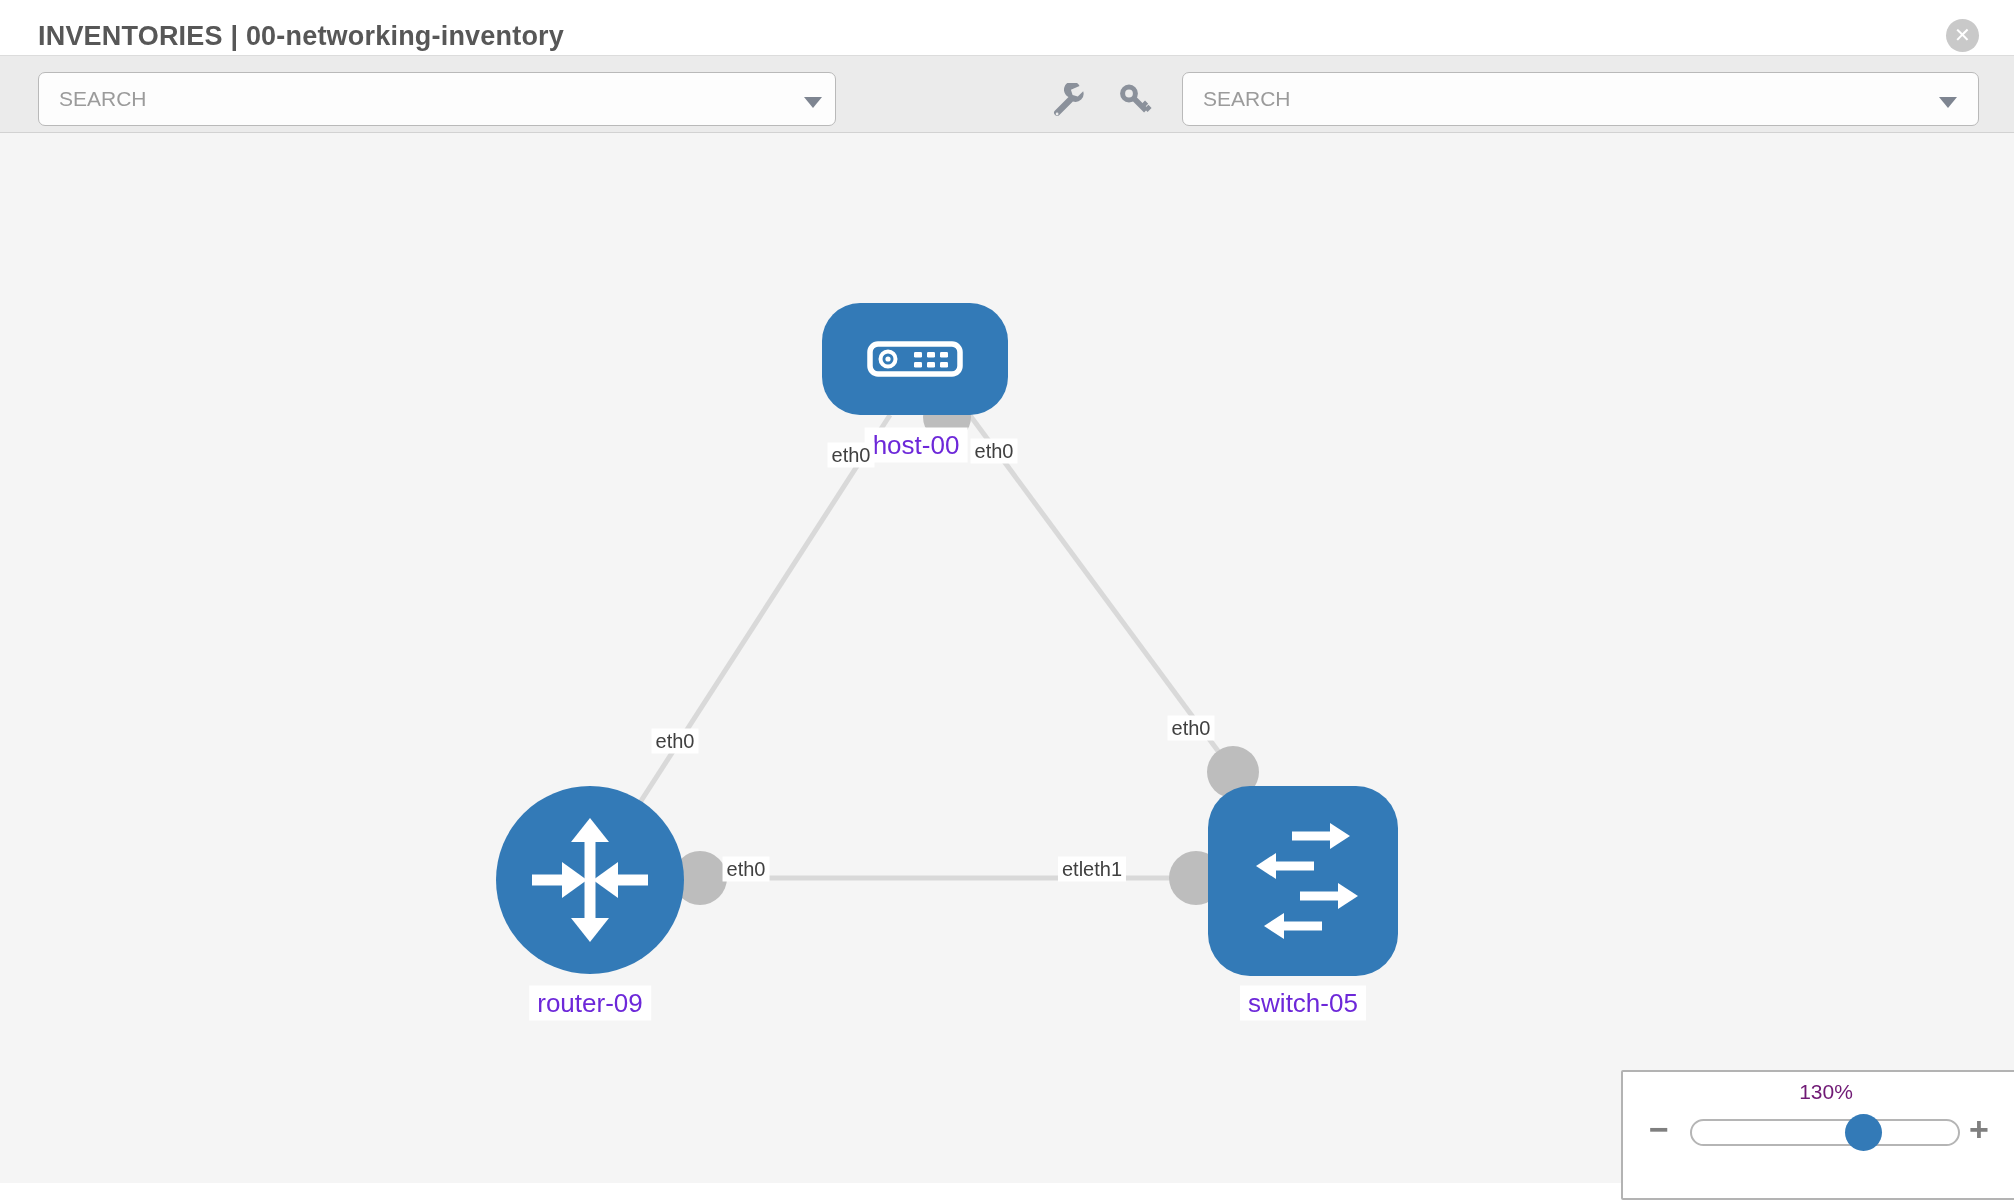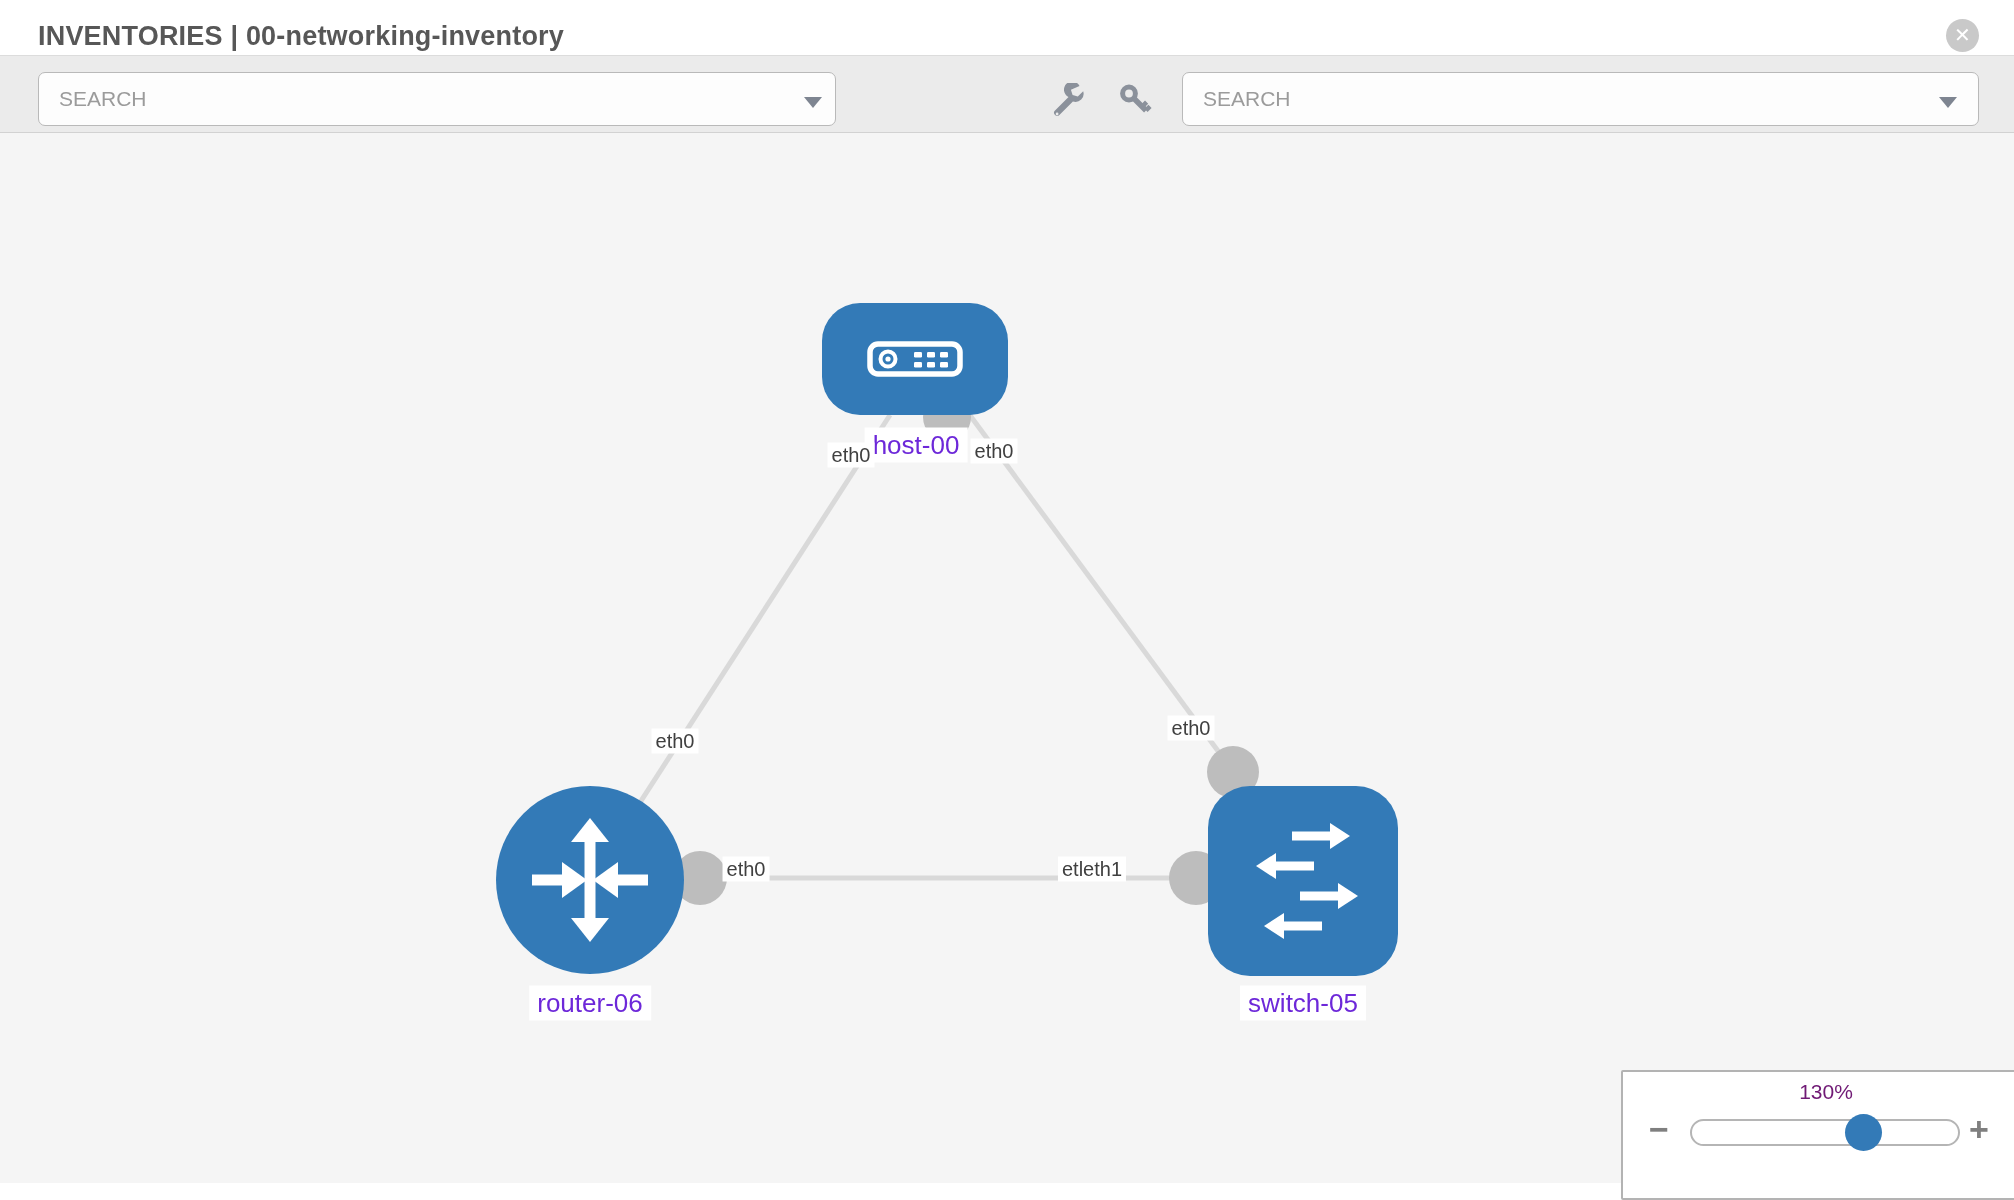--- a/index.html
+++ b/index.html
@@ -145,21 +145,21 @@
         <polygon points="14,46 34,33 34,59" stroke="none"></polygon>
         <line x1="58" y1="76" x2="98" y2="76"></line>
         <polygon points="116,76 96,63 96,89" stroke="none"></polygon>
         <line x1="80" y1="106" x2="40" y2="106"></line>
         <polygon points="22,106 42,93 42,119" stroke="none"></polygon>
       </g>
     </svg>
   </div>
 
   <div class="node-label" style="left: 916px;  top: 312px;">host-00</div>
-  <div class="node-label" style="left: 590px;  top: 870px;">router-06</div>
+  <div class="node-label" style="left: 590px;  top: 870px;">router-09</div>
   <div class="node-label" style="left: 1303px; top: 870px;">switch-05</div>
 
   <div class="if-label" style="left: 851px;  top: 322px;">eth0</div>
   <div class="if-label" style="left: 994px;  top: 318px;">eth0</div>
   <div class="if-label" style="left: 675px;  top: 608px;">eth0</div>
   <div class="if-label" style="left: 1191px; top: 595px;">eth0</div>
   <div class="if-label" style="left: 746px;  top: 736px;">eth0</div>
   <div class="if-label" style="left: 1092px; top: 736px;">etleth1</div>
 
   <div class="zoom-panel">

